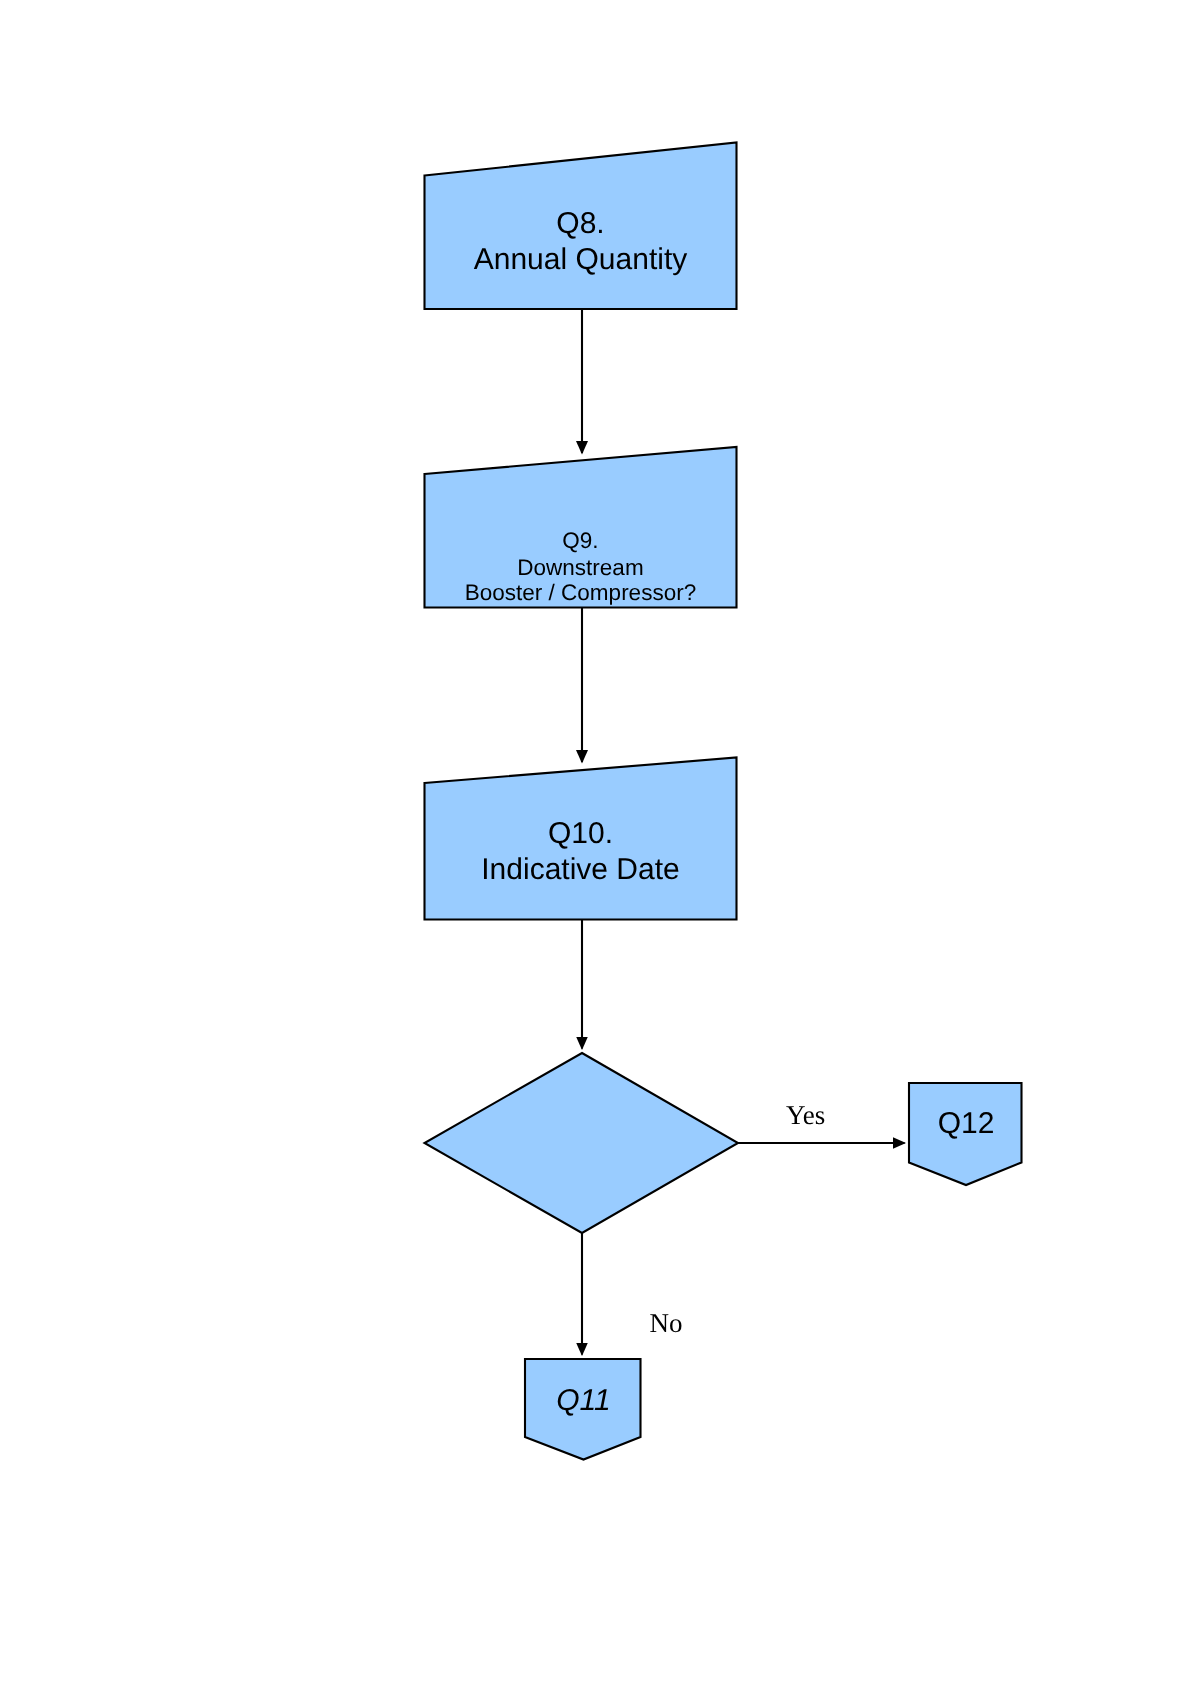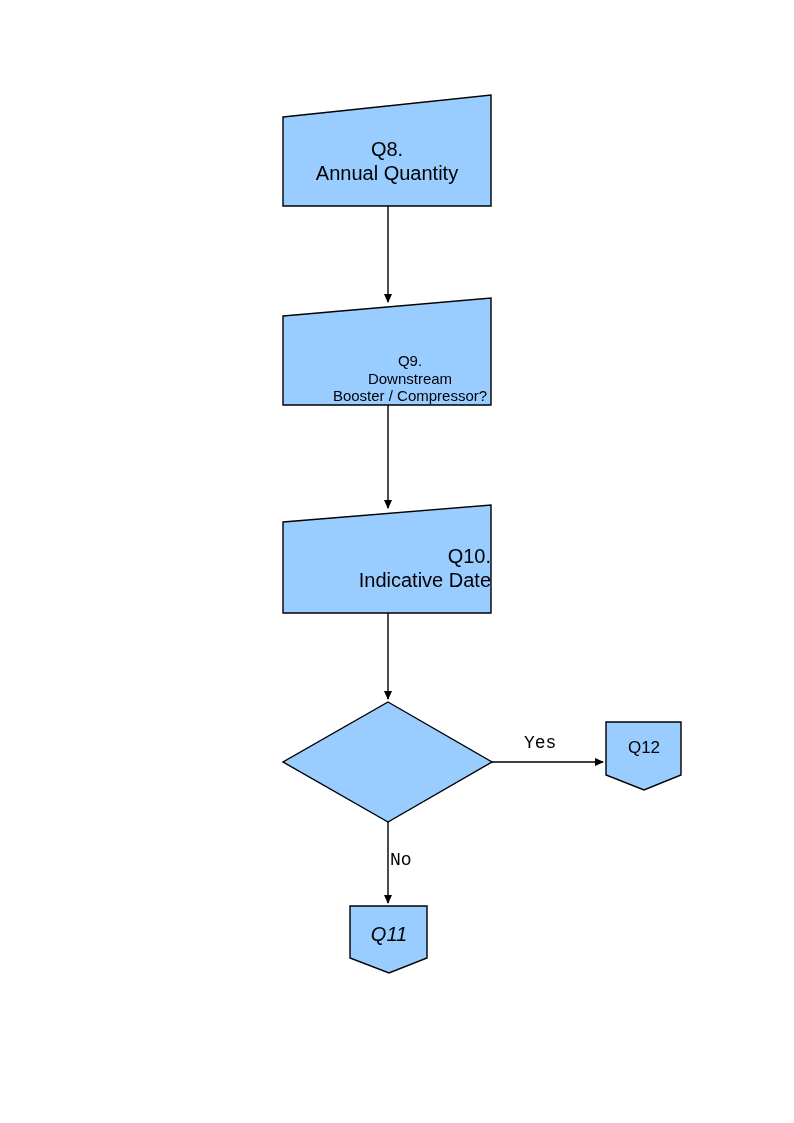--- a/index.html
+++ b/index.html
@@ -41,63 +41,62 @@
     left: 283px;
     top: 138px;
     width: 208px;
     font-size: 20px;
   }
   .lbl-q9 {
     left: 283px;
     top: 352px;
     width: 208px;
     font-size: 15px;
-    padding-left: 23px;
   }
   .lbl-q10 {
     left: 283px;
     top: 545px;
     width: 208px;
     font-size: 20px;
-    text-align: right;
   }
   .lbl-decision {
     left: 298px;
     top: 739px;
     width: 180px;
     font-size: 17px;
   }
   .lbl-q12 {
     left: 606px;
     top: 738px;
     width: 76px;
-    font-size: 17px;
+    font-size: 20px;
   }
   .lbl-q11 {
     left: 350px;
     top: 923px;
     width: 78px;
     font-size: 20px;
     font-style: italic;
   }
   .edge-label {
     position: absolute;
     color: #000000;
-    font-family: Liberation Mono, monospace;
+    font-family: Liberation Serif, serif;
     font-size: 18px;
     white-space: pre;
     pointer-events: none;
   }
   .lbl-yes {
     left: 524px;
     top: 733px;
   }
   .lbl-no {
     left: 390px;
-    top: 850px;
+    top: 872px;
+    padding-left: 43px;
   }
 </style>
 </head>
 <body>
 
 <div id="flow-canvas">
 
   <svg id="flow-svg" viewBox="0 0 794 1123" xmlns="http://www.w3.org/2000/svg">
     <defs>
       <marker id="arrowhead" markerWidth="9" markerHeight="9" refX="8" refY="4" orient="auto" markerUnits="userSpaceOnUse">

